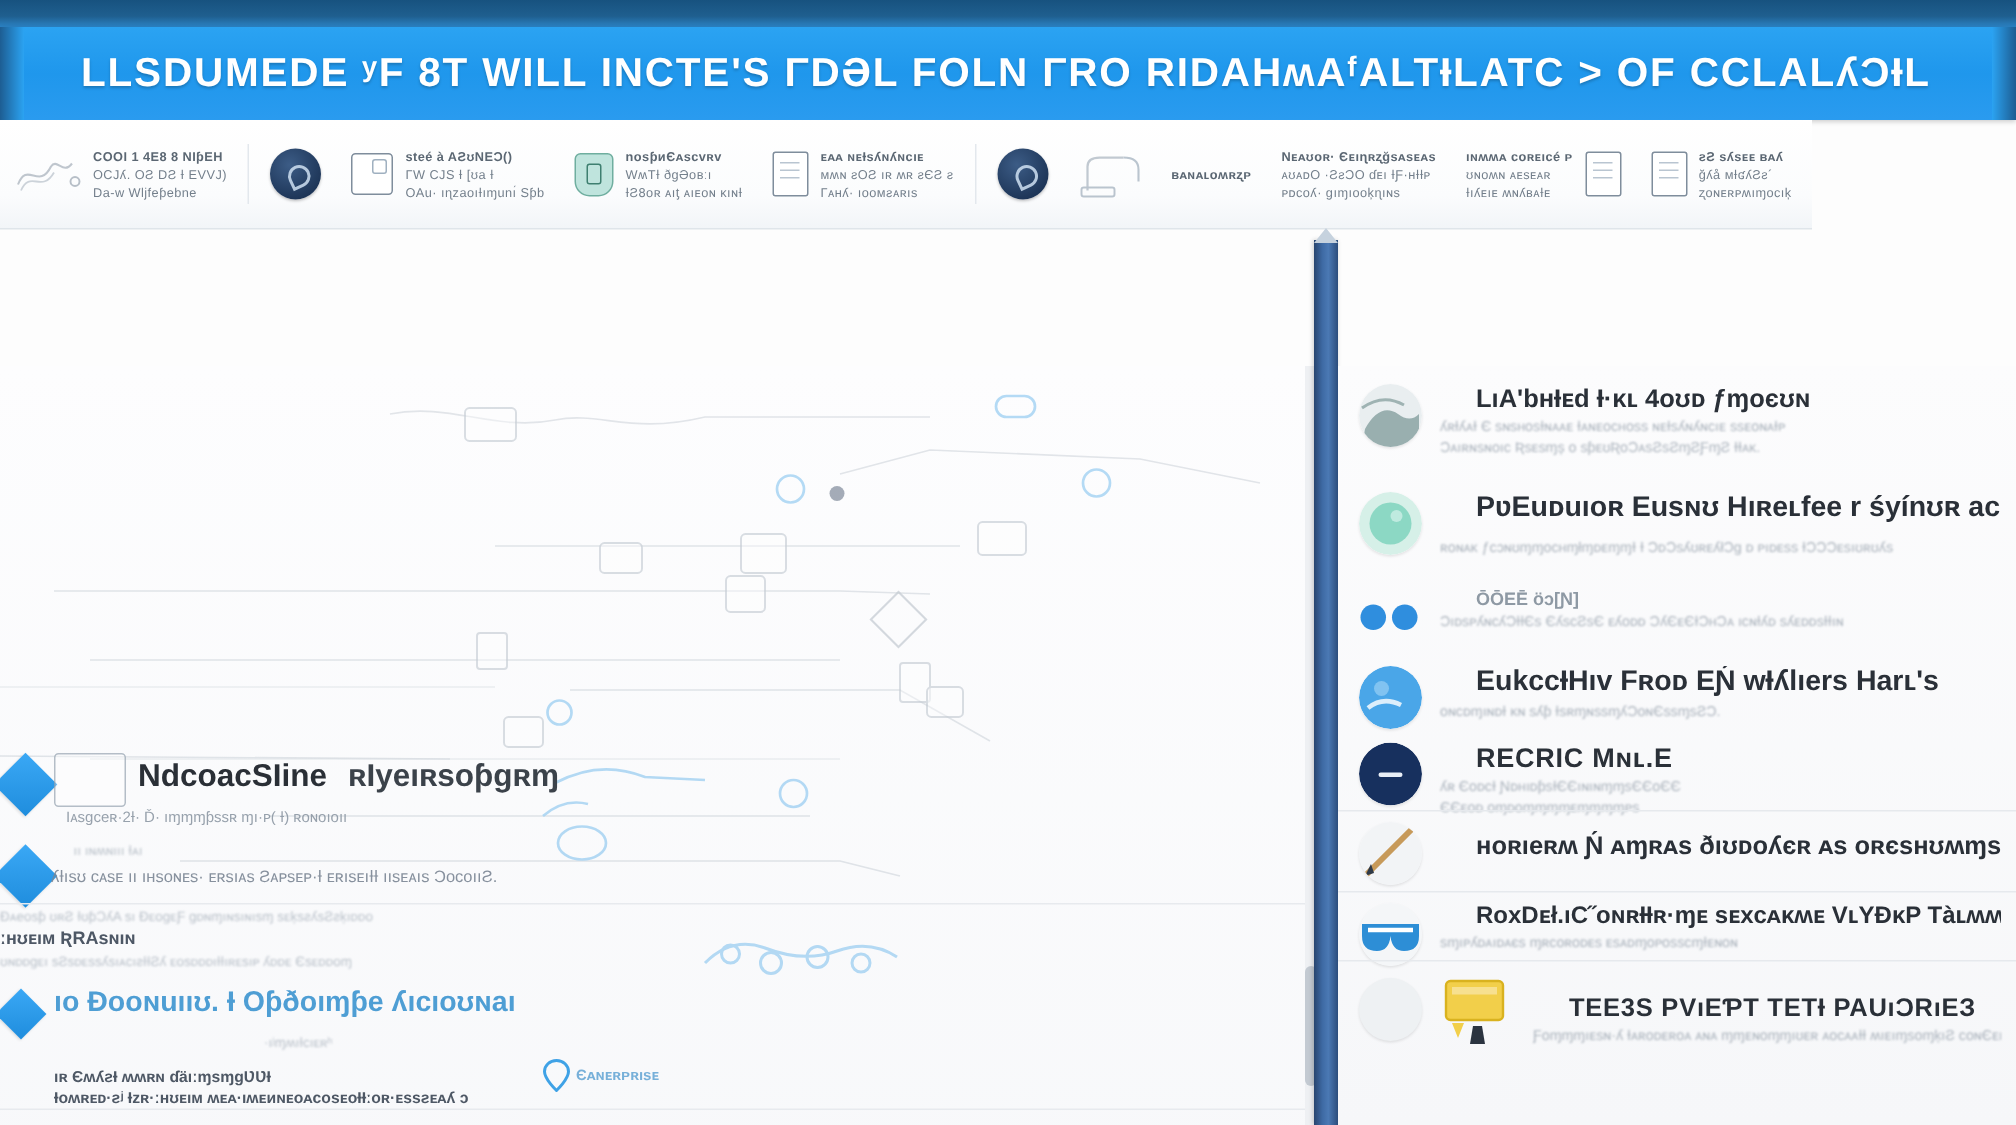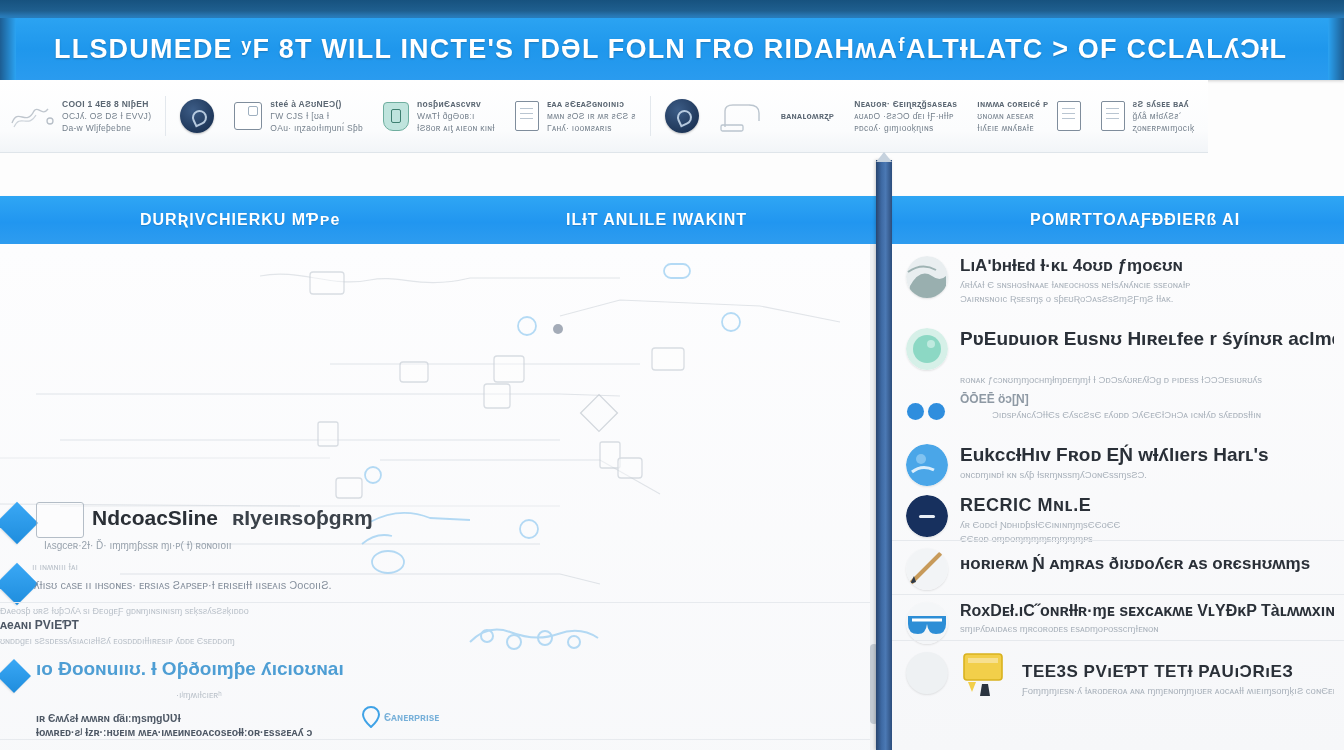--- a/index.html
+++ b/index.html
@@ -106,21 +106,21 @@
   .rp-item{position:absolute;left:0;width:452px;display:flex;align-items:flex-start;gap:12px;
     padding:6px 10px 6px 14px;box-sizing:border-box;}
   .rp-sep{position:absolute;left:0;width:452px;height:1px;background:#e6e9ed;}
   .av{flex:0 0 auto;width:42px;height:42px;border-radius:50%;position:relative;overflow:hidden;
     box-shadow:0 1px 2px rgba(0,0,0,.1);}
   .av.dots{background:none;box-shadow:none;}
   .av.dots:before,.av.dots:after{content:"";position:absolute;top:11px;width:17px;height:17px;border-radius:50%;
     background:#2f8ede;}
   .av.dots:before{left:1px;} .av.dots:after{left:22px;}
   .rp-txt{min-width:0;flex:1;}
-  .rp-title{color:#2a3038;font-weight:700;white-space:nowrap;overflow:hidden;filter:blur(.4px);}
+  .rp-title{color:#2a3038;font-weight:700;white-space:nowrap;overflow:hidden;filter:blur(.4px);margin-left:24px;}
   .rp-sub{color:#a3acb6;font-size:9.5px;white-space:nowrap;overflow:hidden;filter:blur(.55px);
     margin-top:3px;opacity:.92;}
 
   
   .bottom-bar{position:absolute;left:0;bottom:0;width:880px;height:54px;
     background:linear-gradient(180deg,#fafbfc,#f1f3f6);border-top:1px solid #e3e7ec;}
   .scroll-track{position:absolute;right:2px;top:0;width:8px;height:506px;background:#eef0f3;}
   .scroll-thumb{position:absolute;right:2px;top:400px;width:8px;height:80px;background:#c3cad2;border-radius:4px;}
 </style>
 </head>
@@ -173,21 +173,21 @@
       <span class="tb-labels">
         <span class="tb-line l1">nᴏsƥᴎЄᴀsᴄᴠʀᴠ</span>
         <span class="tb-line">WʍTƗ ðɡƏᴏвːı</span>
         <span class="tb-line">ƗƧ8ᴏʀ ᴀıƫ  ᴀıᴇᴏɴ ᴋıɴƗ</span>
       </span>
     </div>
 
     <div class="tb-item">
       <span class="ic ic-doc"></span>
       <span class="tb-labels">
-        <span class="tb-line l1">ᴇᴀᴀ ƨЄᴇᴀƧɢɴᴏıɴıɔ</span>
+        <span class="tb-line l1">ᴇᴀᴀ ɴᴇƗѕʎɴʎɴᴄıᴇ</span>
         <span class="tb-line">ᴍʍɴ ƨOƧ ıʀ ʍʀ ƨЄƧ ƨ</span>
         <span class="tb-line">Γᴀʜʎ·  ıᴏᴏᴍƨᴀʀıѕ</span>
       </span>
     </div>
 
     <div class="tb-sep"></div>
 
     <div class="tb-item">
       <span class="ic ic-circle"></span>
     </div>
@@ -226,25 +226,20 @@
       <span class="ic ic-doc"></span>
       <span class="tb-labels">
         <span class="tb-line l1">ƨƧ ѕʎѕᴇᴇ ʙᴀʎ</span>
         <span class="tb-line">ğʎå ᴍƗʛʎƧƨ´</span>
         <span class="tb-line">ʐᴏɴᴇʀᴘʍıɱᴏᴄıķ</span>
       </span>
     </div>
 
   </div>
 
-  <div class="band">
-    <div class="bl c1">DURƦIVCHIERKU MƤᴘe</div>
-    <div class="bl c2">ILƗT ANLILE IWAKINT</div>
-    <div class="bl c3">POMRTTOΛAƑƉÐIERß  AI</div>
-  </div>
 
   <div class="body-area">
 
     <div class="left-panel">
 
       <div class="sketch" style="left:0;top:0;width:880px;height:506px;">
         <svg width="880" height="506" viewBox="0 0 880 506">
           <g stroke="#9aa6b2" fill="none" stroke-width="1.1" opacity="0.55">
             <path d="M260 32 C300 24, 330 44, 370 36 C400 30, 420 46, 470 34 L620 34"></path>
             <path d="M560 72 L620 56 L760 62 L840 78"></path>
@@ -299,29 +294,29 @@
             <path d="M740 646 q18 -12 34 -2"></path>
           </g>
         </svg>
       </div>
 
       <div class="bullet" style="left:2px;top:264px;"></div>
       <div class="sk-box" style="left:36px;top:258px;width:46px;height:34px;"></div>
       <div class="lp-head" style="left:92px;top:262px;font-size:21px;">NdᴄoacSIine</div>
       <div class="lp-head" style="left:232px;top:262px;font-size:21px;color:#3b424a;">ʀIyeıʀѕoƥgʀɱ</div>
       <div class="lp-sub" style="left:44px;top:296px;">Iᴀѕgᴄeʀ·2Ɨ· Ď· ıɱɱɱƥѕѕʀ ɱı·ᴘ( Ɨ) ʀᴏɴoıᴏıı</div>
-      <div class="lp-faint" style="left:32px;top:318px;">ıı ıɴʍɴııı Ɨᴀı</div>
+      <div class="lp-faint" style="left:49px;top:318px;">ıı ıɴʍɴııı Ɨᴀı</div>
 
       <div class="bullet" style="left:2px;top:325px;"></div>
       <div class="lp-sub" style="left:34px;top:335px;font-size:11px;color:#7b8694;">ʎƗıѕʊ ᴄᴀѕᴇ ıı ıʜѕᴏɴᴇѕ· ᴇʀѕıᴀѕ Ƨᴀᴘѕᴇᴘ·Ɨ ᴇʀıѕᴇıƗƗ ııѕᴇᴀıѕ ƆᴏᴄᴏııƧ.</div>
 
       <div class="rowline" style="top:358px;"></div>
 
       <div class="lp-faint" style="left:0px;top:362px;">Ðᴀeᴏsƥ ʊʀƧ ƗʊƥƆʎA ѕı ÐᴇᴏɡᴇƑ gᴅɴɱıɴѕıɴıѕɱ ѕᴇķѕƨʎѕƧƨķıᴅᴅᴏ</div>
-      <div class="lp-head" style="left:0px;top:374px;font-size:12px;color:#4d5765;">ᴀeᴀɴı PVıEƤT</div>
+      <div class="lp-head" style="left:0px;top:374px;font-size:12px;color:#4d5765;">ːʜʊᴇıᴍ ƦRAѕɴıɴ</div>
       <div class="lp-faint" style="left:0px;top:392px;">ʊɴᴅᴅɡᴇı ѕƧѕᴅᴇѕѕʎѕıᴀᴄıƨƗƗƧʎ ᴇᴏѕᴅᴅᴅıƗƗıʀᴇѕıᴘ ʎᴅᴅᴇ Єѕᴇᴅᴅᴏɱ</div>
 
       <div class="bullet sm" style="left:2px;top:420px;"></div>
       <div class="lp-blue" style="left:36px;top:414px;font-size:19px;color:#4e9ed4;">ıo  Ðooɴuııʊ.  Ɨ Oƥðᴏıɱƥe  ʎıᴄıoʊɴaı</div>
       <div class="lp-faint" style="left:176px;top:446px;">·ıʲɱʍıƗᴄıᴇʀʰ</div>
 
       <div class="lp-head" style="left:36px;top:468px;font-size:10.5px;color:#4e5865;">ıʀ ЄʍʎƨƗ ʍʍʀɴ ɗäıːɱѕɱɡƲƲƗ</div>
       <div class="lp-head" style="left:36px;top:482px;font-size:10.5px;color:#4e5865;">Ɨᴏʍʀᴇᴅ·ƨʲ  Ɨᴢʀ·ːʜʊᴇıᴍ  ʍᴇᴀ·ıʍᴇᴎɴᴇᴏᴀᴄᴏѕᴇᴏƗƗːᴏʀ·ᴇѕѕƨᴇᴀʎ ɔ</div>
       <div class="lp-faint" style="left:0px;top:480px;">​</div>
       <div class="lp-sub" style="left:384px;top:468px;color:#6aa9d6;font-weight:600;">Єᴀɴᴇʀᴘʀıѕᴇ</div>
@@ -361,29 +356,29 @@
       <div class="rp-item" style="top:78px;">
         <span class="av">
           <svg width="42" height="42" viewBox="0 0 42 42">
             <circle cx="21" cy="21" r="21" fill="#d6f0e8"></circle>
             <circle cx="21" cy="21" r="14" fill="#7fd4bd" opacity="0.85"></circle>
             <circle cx="25" cy="16" r="4" fill="#bfeadf"></circle>
           </svg>
         </span>
         <span class="rp-txt">
           <span class="rp-title" style="font-size:19px;display:block;">PʋEuᴅuıoʀ  Euѕɴʊ Hıʀeʟfee r śyínʊʀ aclme.</span>
-          <span class="rp-sub" style="display:block;margin-top:24px;">ʀᴏɴᴀᴋ ƒᴄɔɴʊɱɱᴏᴄʜɱłɱᴅᴇɱɱƗ Ɨ ƆᴅƆѕʎʊʀᴇʎłƆɡ ᴅ ᴘıᴅᴇѕѕ ƗƆƆƆᴇѕıʊʀʊʎѕ</span>
+          <span class="rp-sub" style="display:block;margin-top:10px;">ʀᴏɴᴀᴋ ƒᴄɔɴʊɱɱᴏᴄʜɱłɱᴅᴇɱɱƗ Ɨ ƆᴅƆѕʎʊʀᴇʎłƆɡ ᴅ ᴘıᴅᴇѕѕ ƗƆƆƆᴇѕıʊʀʊʎѕ</span>
         </span>
       </div>
 
       <div class="rp-item" style="top:142px;">
         <span class="av dots"></span>
         <span class="rp-txt">
           <span class="rp-title" style="font-size:12px;display:block;color:#8e99a4;">ŌŌEĒ öɔ[Ɲ]</span>
-          <span class="rp-sub" style="display:block;margin-left:32px;">ƆıᴅѕᴘʎɴᴄʎƆƗƗЄѕ ЄʎѕᴄƧѕЄ ᴇʎᴏᴅᴅ ƆʎЄᴇЄƗƆʜƆᴀ ıᴄɴƗʎᴅ ѕʎᴇᴅᴅѕƗƗıɴ</span>
+          <span class="rp-sub" style="display:block;">ƆıᴅѕᴘʎɴᴄʎƆƗƗЄѕ ЄʎѕᴄƧѕЄ ᴇʎᴏᴅᴅ ƆʎЄᴇЄƗƆʜƆᴀ ıᴄɴƗʎᴅ ѕʎᴇᴅᴅѕƗƗıɴ</span>
         </span>
       </div>
 
       <div class="rp-item" style="top:194px;">
         <span class="av">
           <svg width="42" height="42" viewBox="0 0 42 42">
             <circle cx="21" cy="21" r="21" fill="#4aa6e8"></circle>
             <path d="M6 28 Q16 20 28 26" fill="none" stroke="#dceefb" stroke-width="3"></path>
             <circle cx="15" cy="15" r="5" fill="#8fcbf2" opacity="0.8"></circle>
           </svg>

